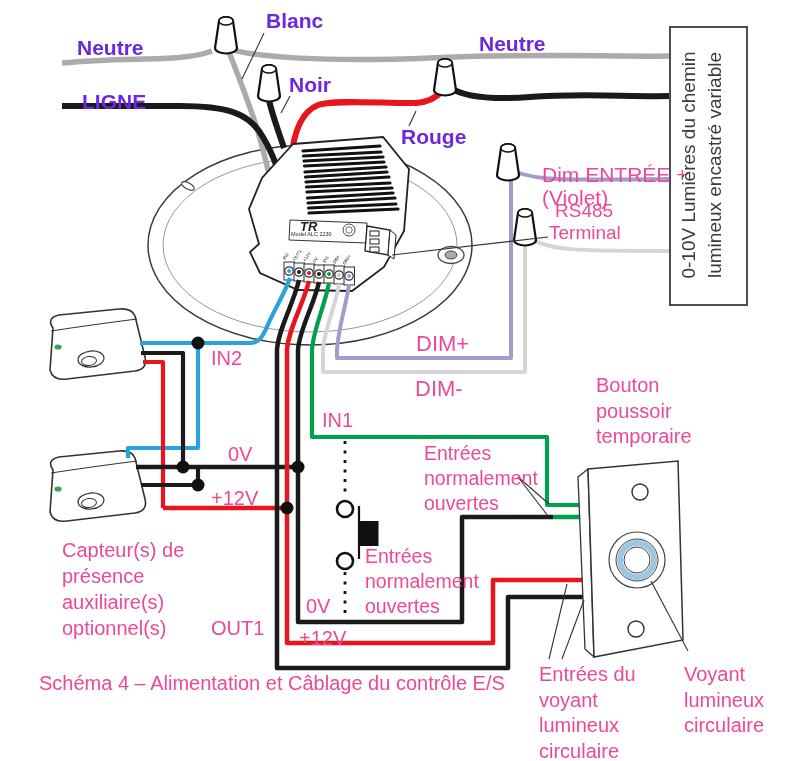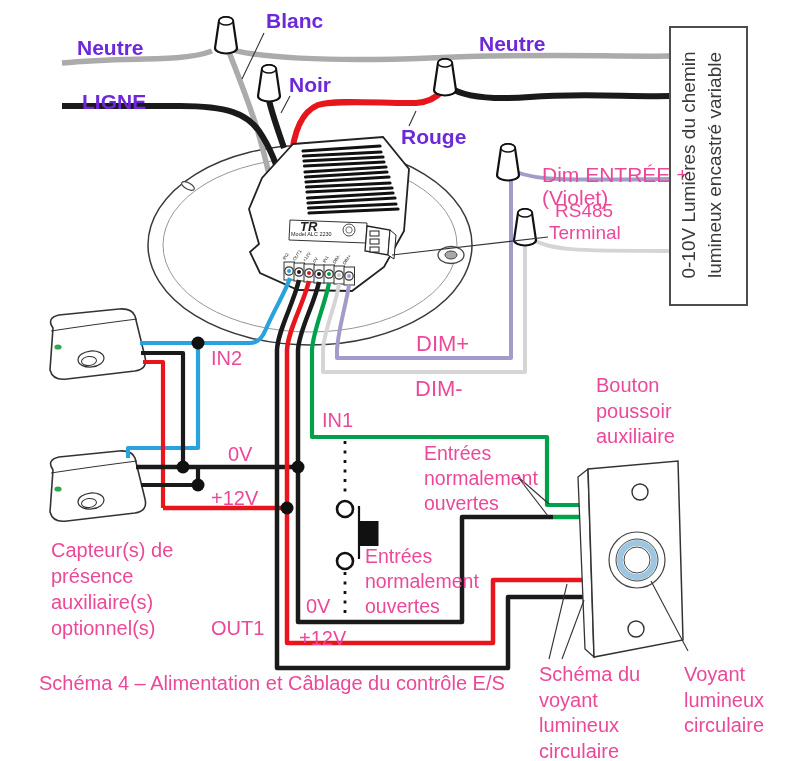--- a/index.html
+++ b/index.html
@@ -221,30 +221,30 @@
   <div>ouvertes</div>
 </div>
 <div class="lbl multi small" style="left:365px;top:544px;">
   <div>Entrées</div>
   <div>normalement</div>
   <div>ouvertes</div>
 </div>
 <div class="lbl multi" style="left:596px;top:373px;line-height:25.5px;">
   <div>Bouton</div>
   <div>poussoir</div>
-  <div>auxiliaire</div>
-</div>
-<div class="lbl multi" style="left:51px;top:537px;line-height:26px;">
+  <div>temporaire</div>
+</div>
+<div class="lbl multi" style="left:62px;top:537px;line-height:26px;">
   <div>Capteur(s) de</div>
   <div>présence</div>
   <div>auxiliaire(s)</div>
   <div>optionnel(s)</div>
 </div>
 <div class="lbl multi" style="left:539px;top:662px;line-height:25.5px;">
-  <div>Schéma du</div>
+  <div>Entrées du</div>
   <div>voyant</div>
   <div>lumineux</div>
   <div>circulaire</div>
 </div>
 <div class="lbl multi" style="left:684px;top:662px;line-height:25.5px;">
   <div>Voyant</div>
   <div>lumineux</div>
   <div>circulaire</div>
 </div>
 

